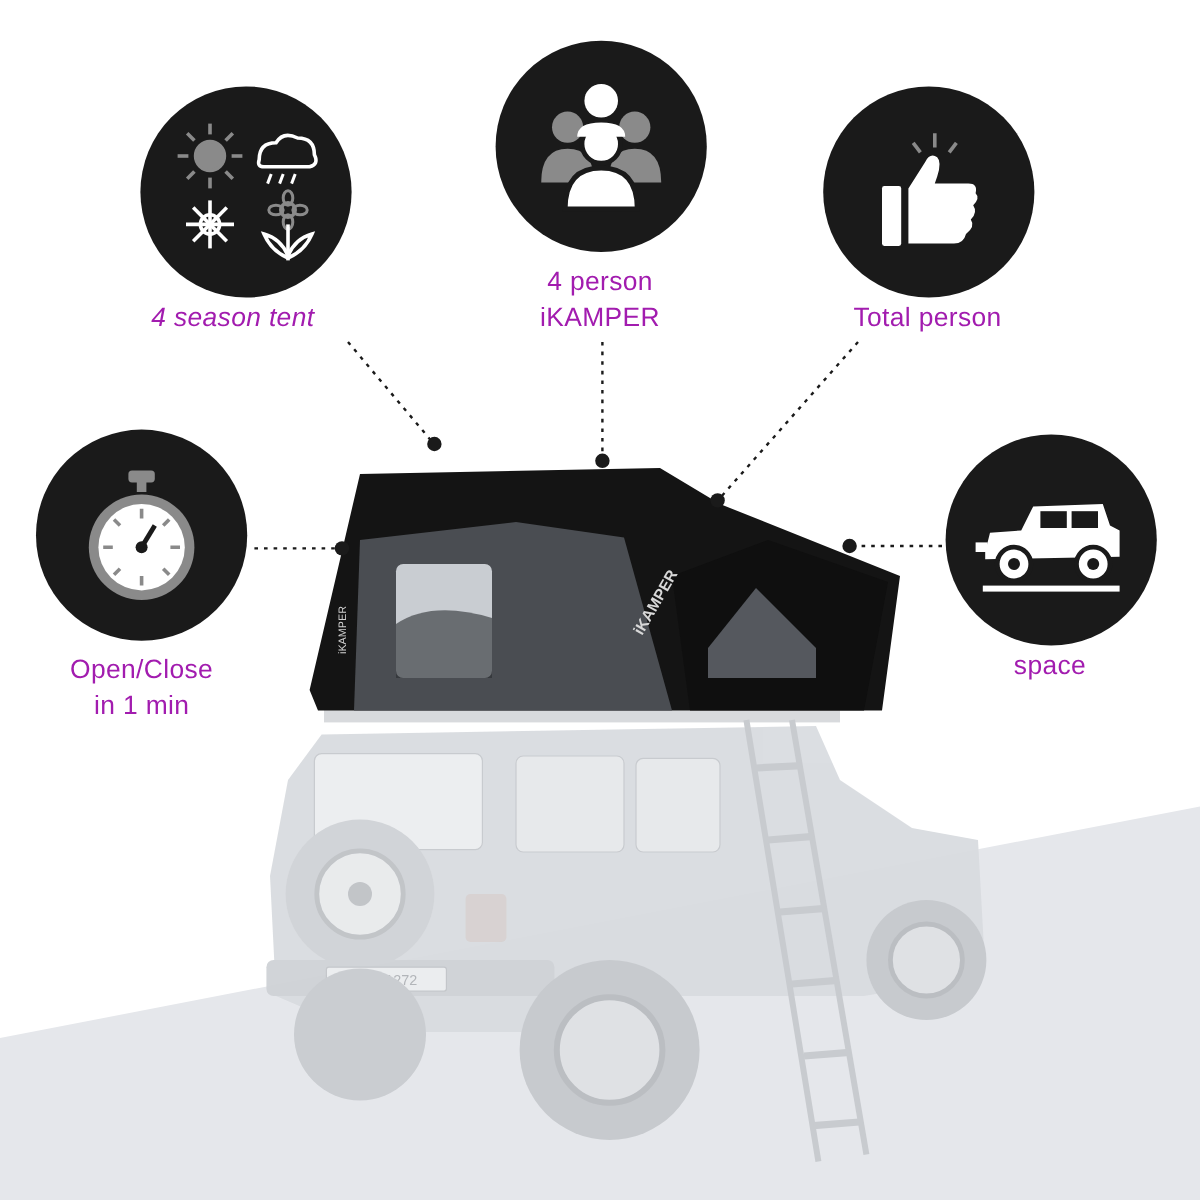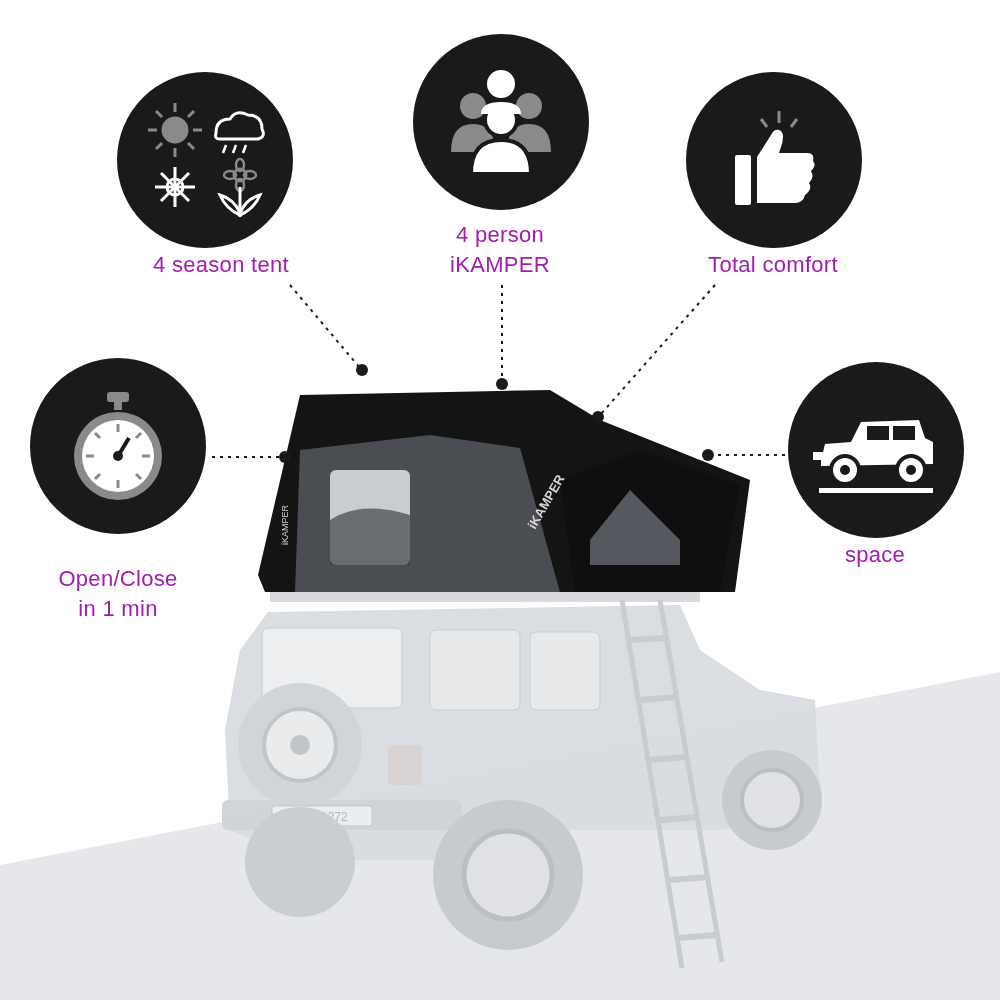--- a/index.html
+++ b/index.html
@@ -120,21 +120,21 @@
           <ellipse cx="100" cy="90" rx="4" ry="6"></ellipse>
         <ellipse cx="90" cy="80" rx="6" ry="4"></ellipse>
           <ellipse cx="110" cy="80" rx="6" ry="4"></ellipse>
       </g>
       <line x1="100" y1="92" x2="100" y2="122" stroke="#ffffff" stroke-width="3"></line>
       <path d="M100,120 Q86,114 80,100 Q94,104 100,118" fill="none" stroke="#ffffff" stroke-width="3"></path>
       <path d="M100,120 Q114,114 120,100 Q106,104 100,118" fill="none" stroke="#ffffff" stroke-width="3"></path>
     </g>
   </svg>
 </div>
-<div class="label" style="left:111px; top:250px; width:220px;">
+<div class="label" style="left:84px; top:250px; width:220px;font-style:italic;">
   <div>4 season tent</div>
 </div>
 
 <div class="feature-circle" style="left:413px; top:34px;">
   <svg width="120" height="120" viewBox="0 0 120 120">
     <circle cx="60" cy="22" r="14" fill="#ffffff"></circle>
     <circle cx="32" cy="44" r="13" fill="#8a8a8a"></circle>
     <circle cx="88" cy="44" r="13" fill="#8a8a8a"></circle>
     <path d="M10,90 Q10,62 32,62 Q54,62 54,90 Z" fill="#8a8a8a"></path>
     <path d="M66,90 Q66,62 88,62 Q110,62 110,90 Z" fill="#8a8a8a"></path>
@@ -153,21 +153,21 @@
     <g stroke="#8a8a8a" stroke-width="3">
       <line x1="60" y1="6" x2="60" y2="18"></line>
       <line x1="42" y1="14" x2="48" y2="22"></line>
       <line x1="78" y1="14" x2="72" y2="22"></line>
     </g>
     <rect x="16" y="50" width="16" height="50" rx="2" fill="#ffffff"></rect>
     <path d="M38,52 L52,30 Q56,22 62,26 Q66,30 62,42 L60,48 L88,48 Q96,48 94,56 Q98,60 92,66 Q96,72 90,78 Q94,84 86,90 Q84,98 76,98 L38,98 Z" fill="#ffffff"></path>
   </svg>
 </div>
 <div class="label" style="left:663px; top:250px; width:220px;">
-  <div>Total comfort</div>
+  <div>Total person</div>
 </div>
 
 <div class="feature-circle" style="left:30px; top:358px;">
   <svg width="110" height="120" viewBox="0 0 110 120">
     <rect x="44" y="6" width="22" height="10" rx="3" fill="#8a8a8a"></rect>
     <rect x="51" y="14" width="8" height="10" fill="#8a8a8a"></rect>
     <circle cx="55" cy="70" r="44" fill="#8a8a8a"></circle>
     <circle cx="55" cy="70" r="36" fill="#ffffff"></circle>
     <g stroke="#8a8a8a" stroke-width="3">
       <line x1="55" y1="38" x2="55" y2="46"></line>
@@ -176,21 +176,21 @@
         <line x1="79" y1="70" x2="87" y2="70"></line>
       <line x1="32" y1="47" x2="37" y2="52"></line>
         <line x1="78" y1="47" x2="73" y2="52"></line>
       <line x1="32" y1="93" x2="37" y2="88"></line>
         <line x1="78" y1="93" x2="73" y2="88"></line>
     </g>
     <line x1="55" y1="70" x2="66" y2="52" stroke="#1a1a1a" stroke-width="4"></line>
     <circle cx="55" cy="70" r="5" fill="#1a1a1a"></circle>
   </svg>
 </div>
-<div class="label" style="left:8px; top:564px; width:220px;">
+<div class="label" style="left:8px; top:543px; width:220px;">
   <div>Open/Close</div>
   <div>in 1 min</div>
 </div>
 
 <div class="feature-circle" style="left:788px; top:362px;">
   <svg width="130" height="100" viewBox="0 0 130 100">
     <path d="M10,60 L14,44 L40,42 L50,22 L108,20 L114,38 L122,42 L122,64 L10,66 Z" fill="#ffffff"></path>
     <rect x="56" y="26" width="22" height="14" fill="#1a1a1a"></rect>
     <rect x="82" y="26" width="22" height="14" fill="#1a1a1a"></rect>
     <rect x="2" y="52" width="10" height="8" fill="#ffffff"></rect>

